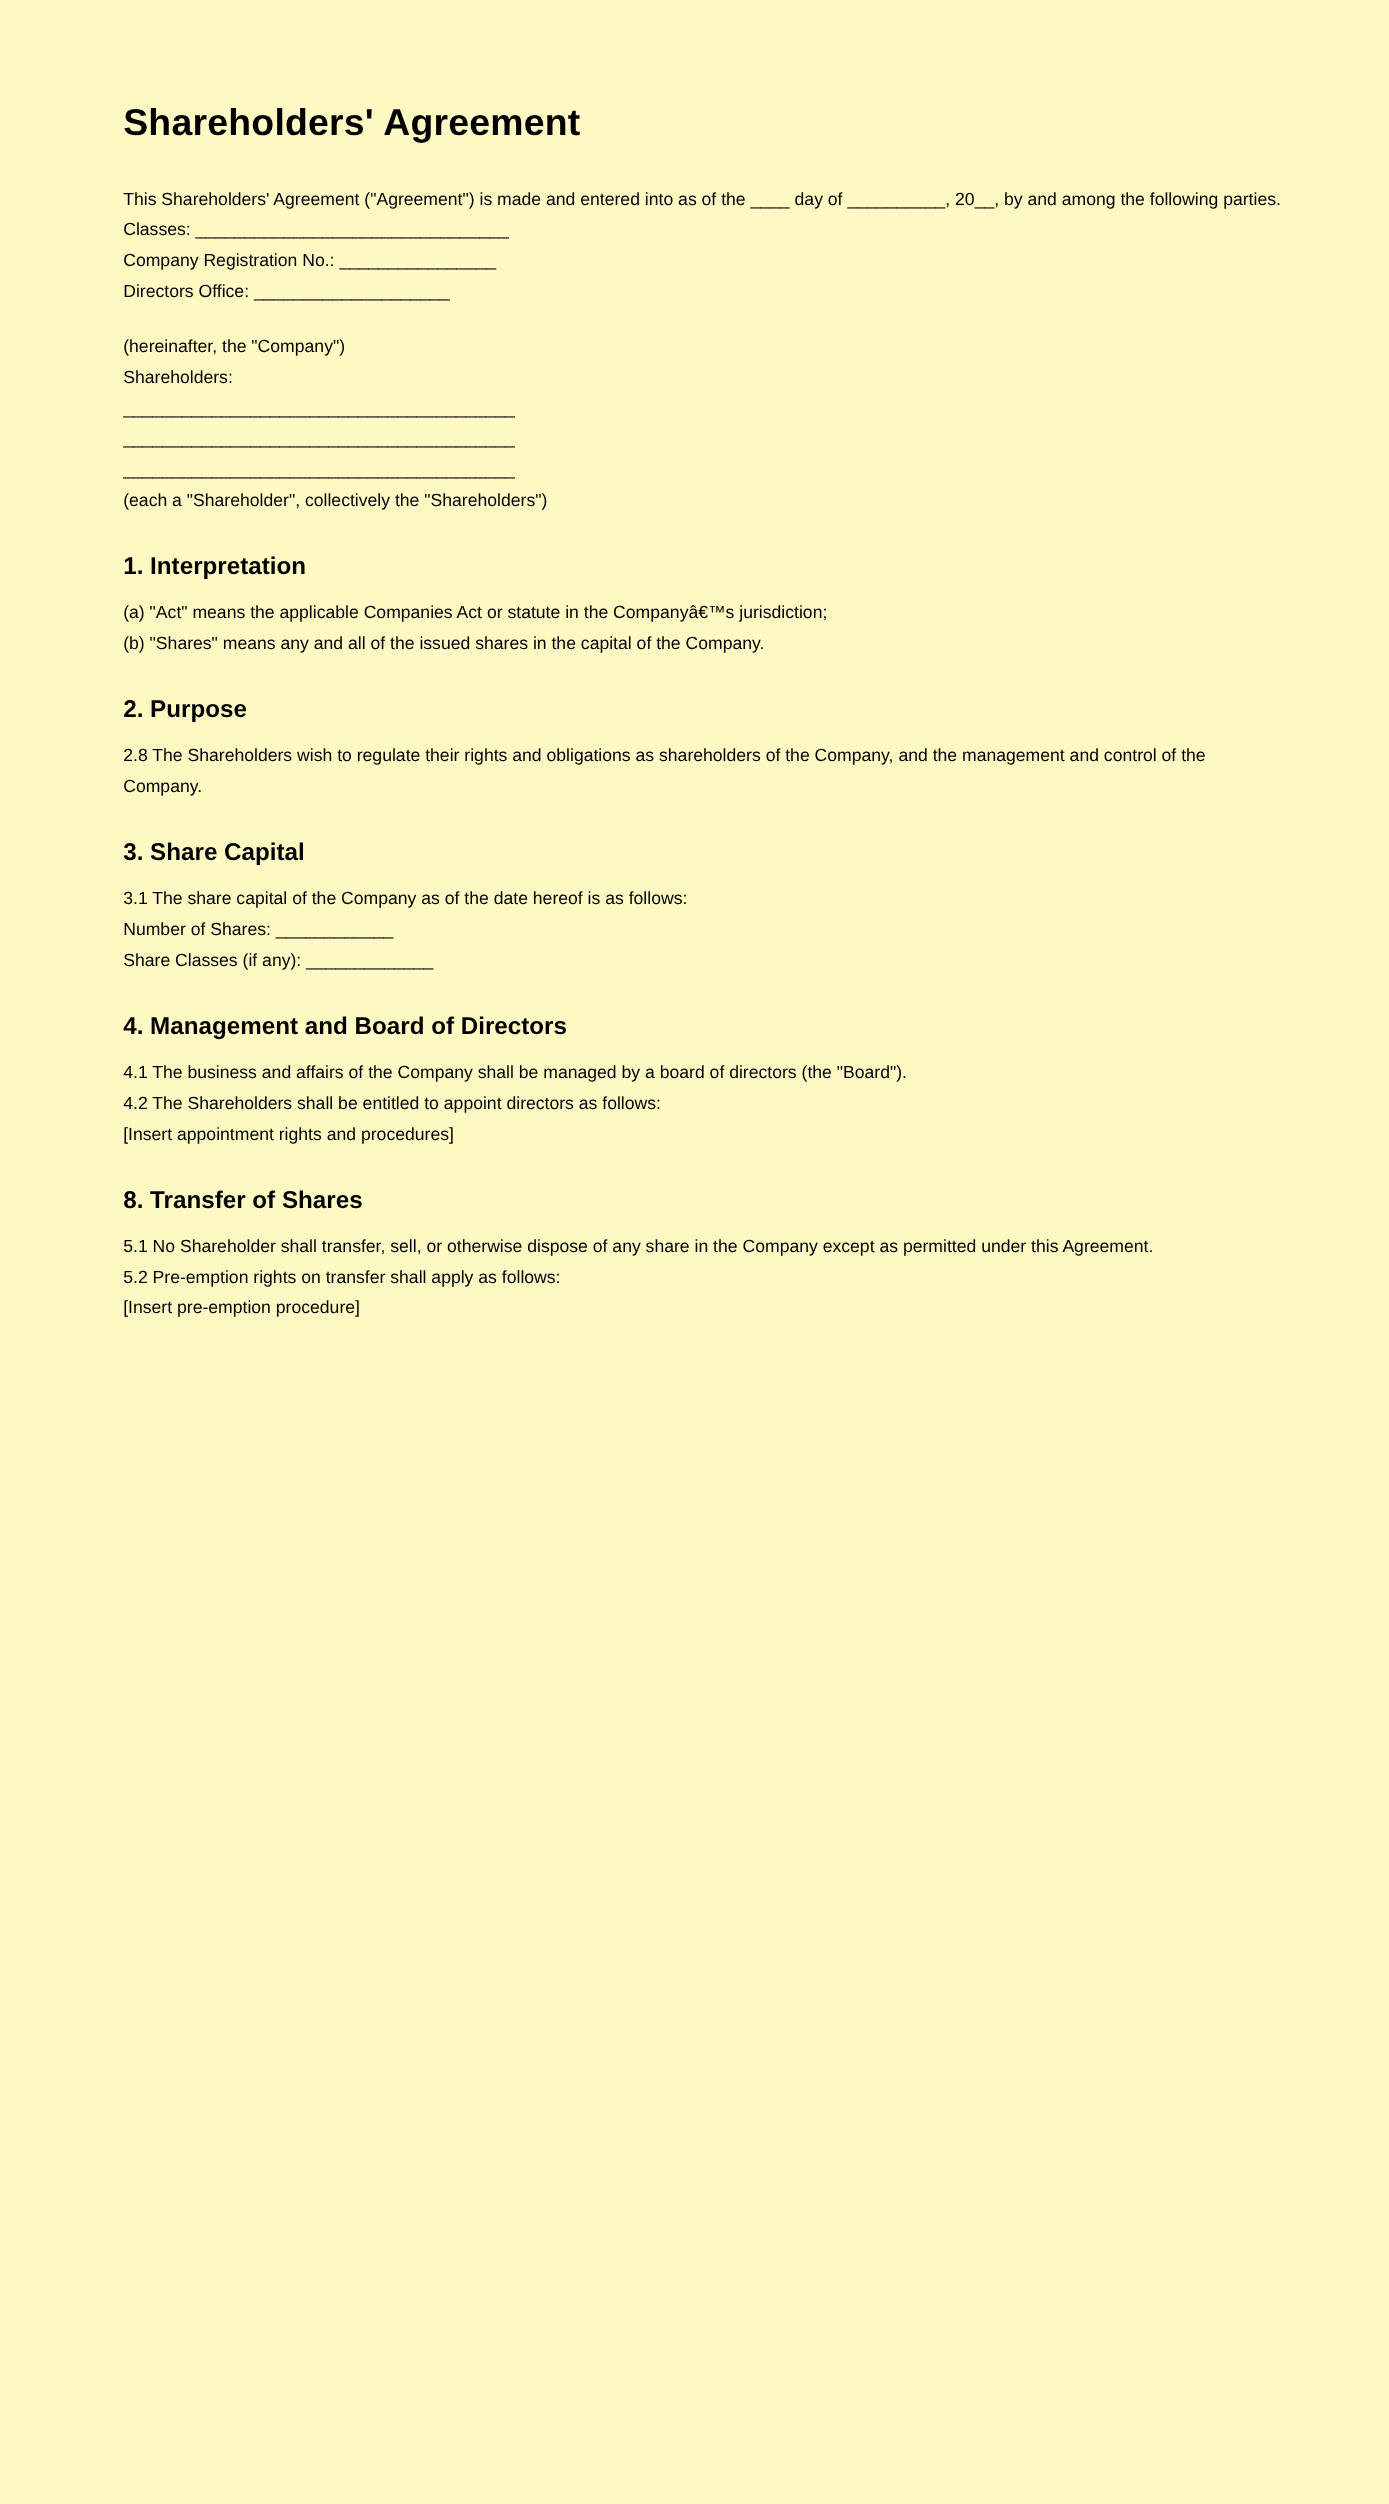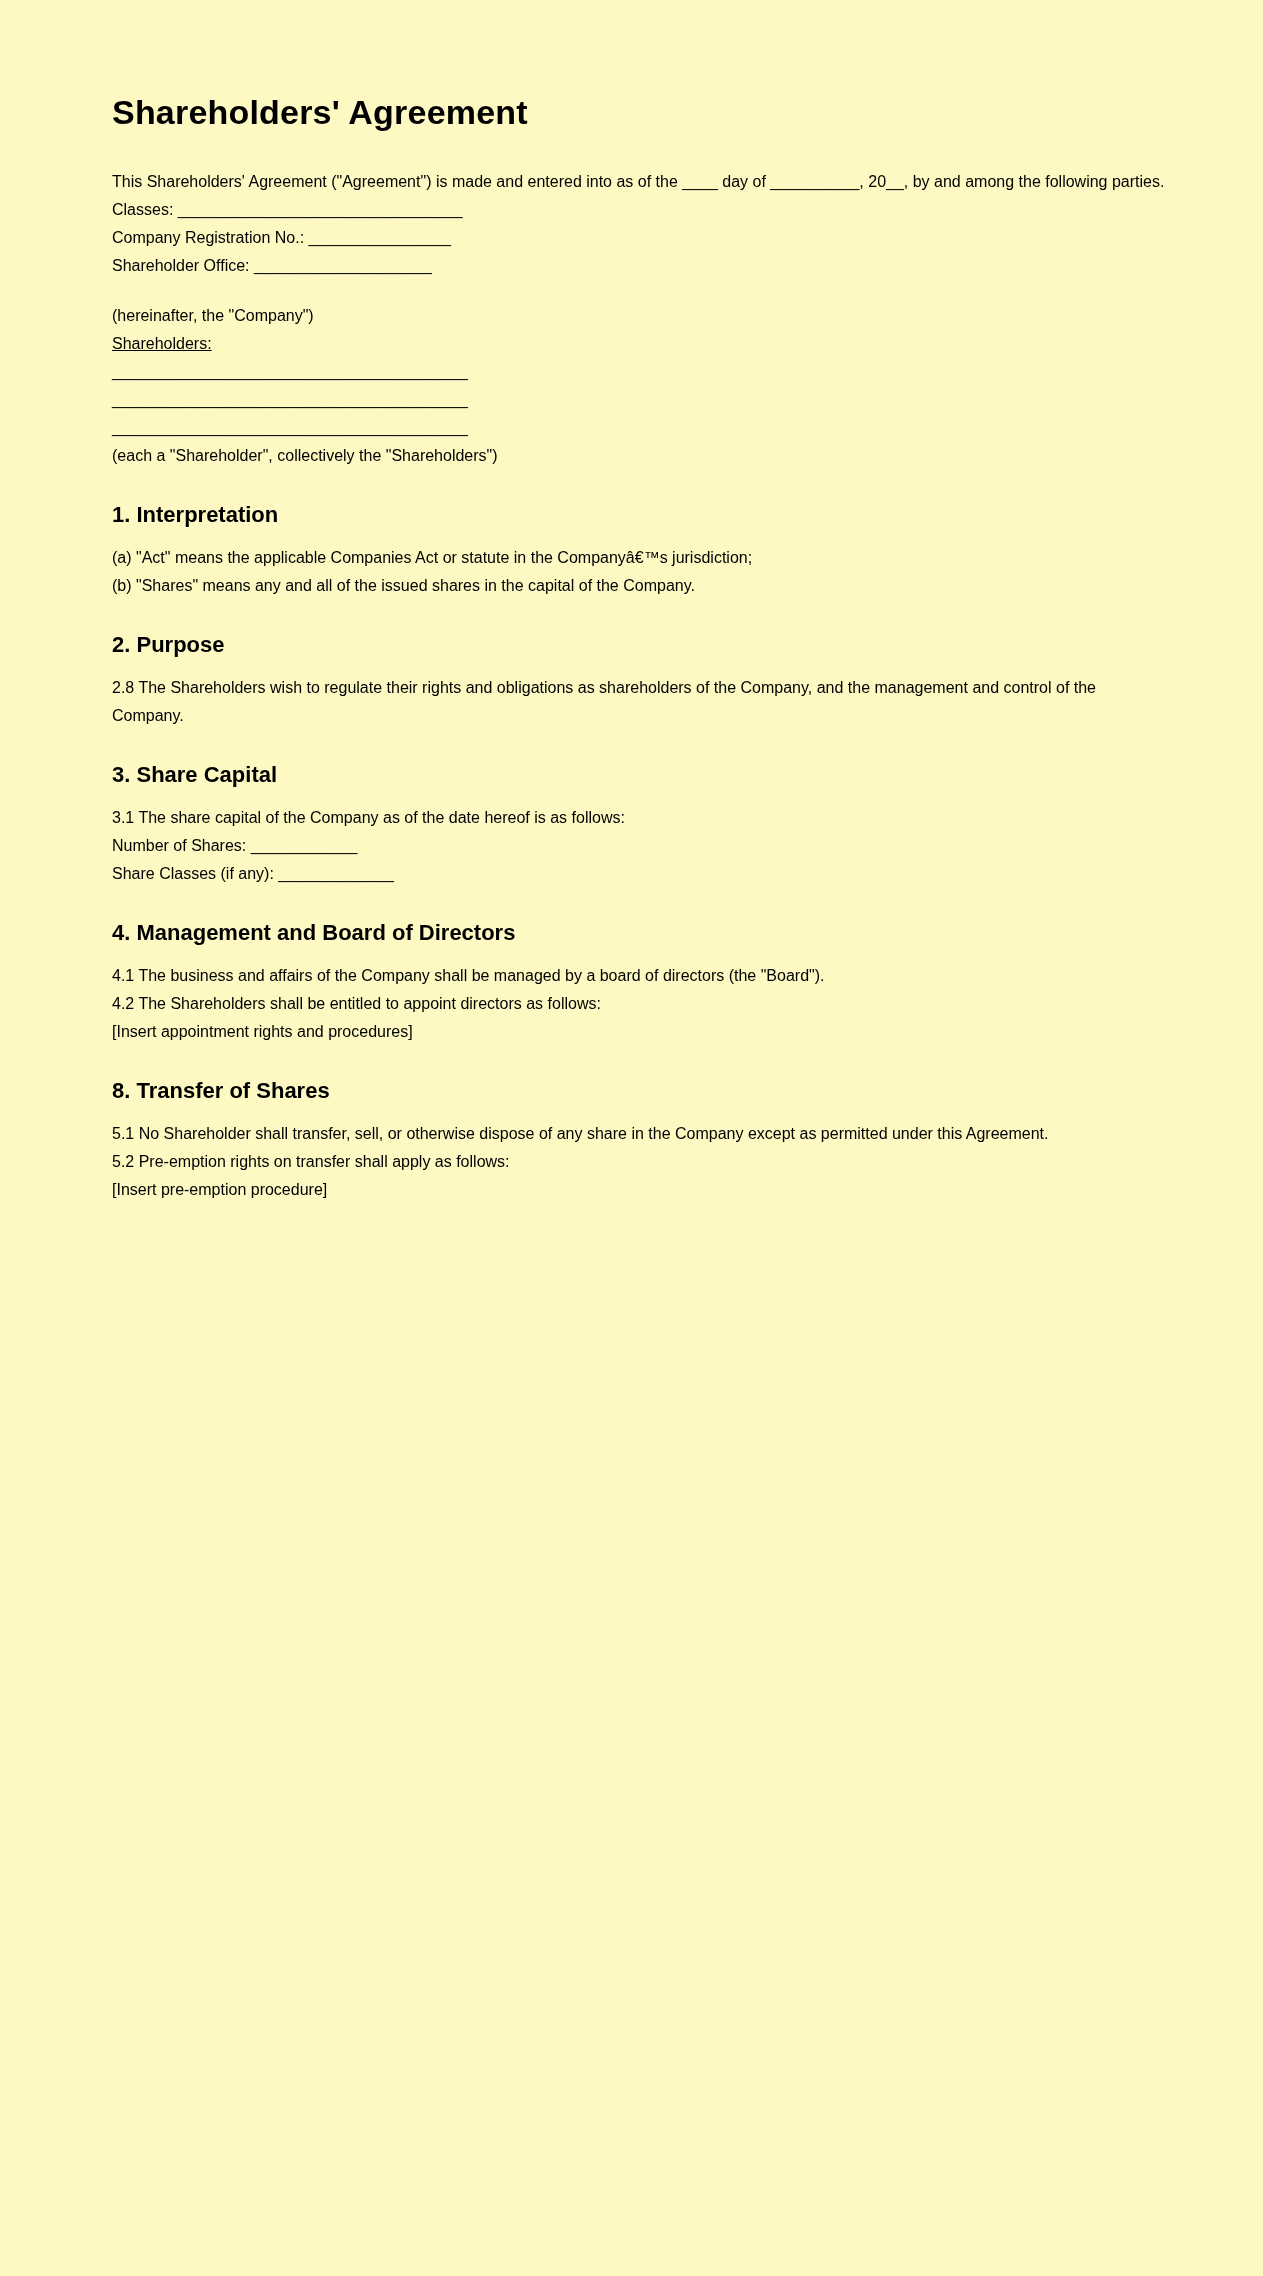--- a/index.html
+++ b/index.html
@@ -46,39 +46,39 @@
     margin: 30px 0 14px 0;
   }
   p.line {
     font-size: 16px;
     line-height: 28px;
     margin: 0;
   }
   .intro        { margin-bottom: 22px; }
   .company-block{ margin-bottom: 22px; }
   .hereinafter  { margin-bottom: 34px; }
-  .sh-label     { margin-bottom: 6px; text-decoration: underline; }
+  .sh-label     { margin-bottom: 6px; }
   .sh-block     { margin-bottom: 0; }
   section p.line { margin: 0; }
 </style>
 </head>
 <body>
 
 <div class="page">
   <div class="doc-clip">
     <div class="content">
 
       <h1>Shareholders' Agreement</h1>
 
       <p class="line intro">This Shareholders' Agreement ("Agreement") is made and entered into as of the ____ day of __________, 20__, by and among the following parties.</p>
 
       <div class="company-block">
         <p class="line">Classes: ________________________________</p>
         <p class="line">Company Registration No.: ________________</p>
-        <p class="line">Shareholder Office: ____________________</p>
+        <p class="line">Directors Office: ____________________</p>
       </div>
 
       <p class="line hereinafter">(hereinafter, the "Company")</p>
 
       <p class="line sh-label">Shareholders:</p>
 
       <div class="sh-block">
         <p class="line">________________________________________</p>
         <p class="line">________________________________________</p>
         <p class="line">________________________________________</p>

